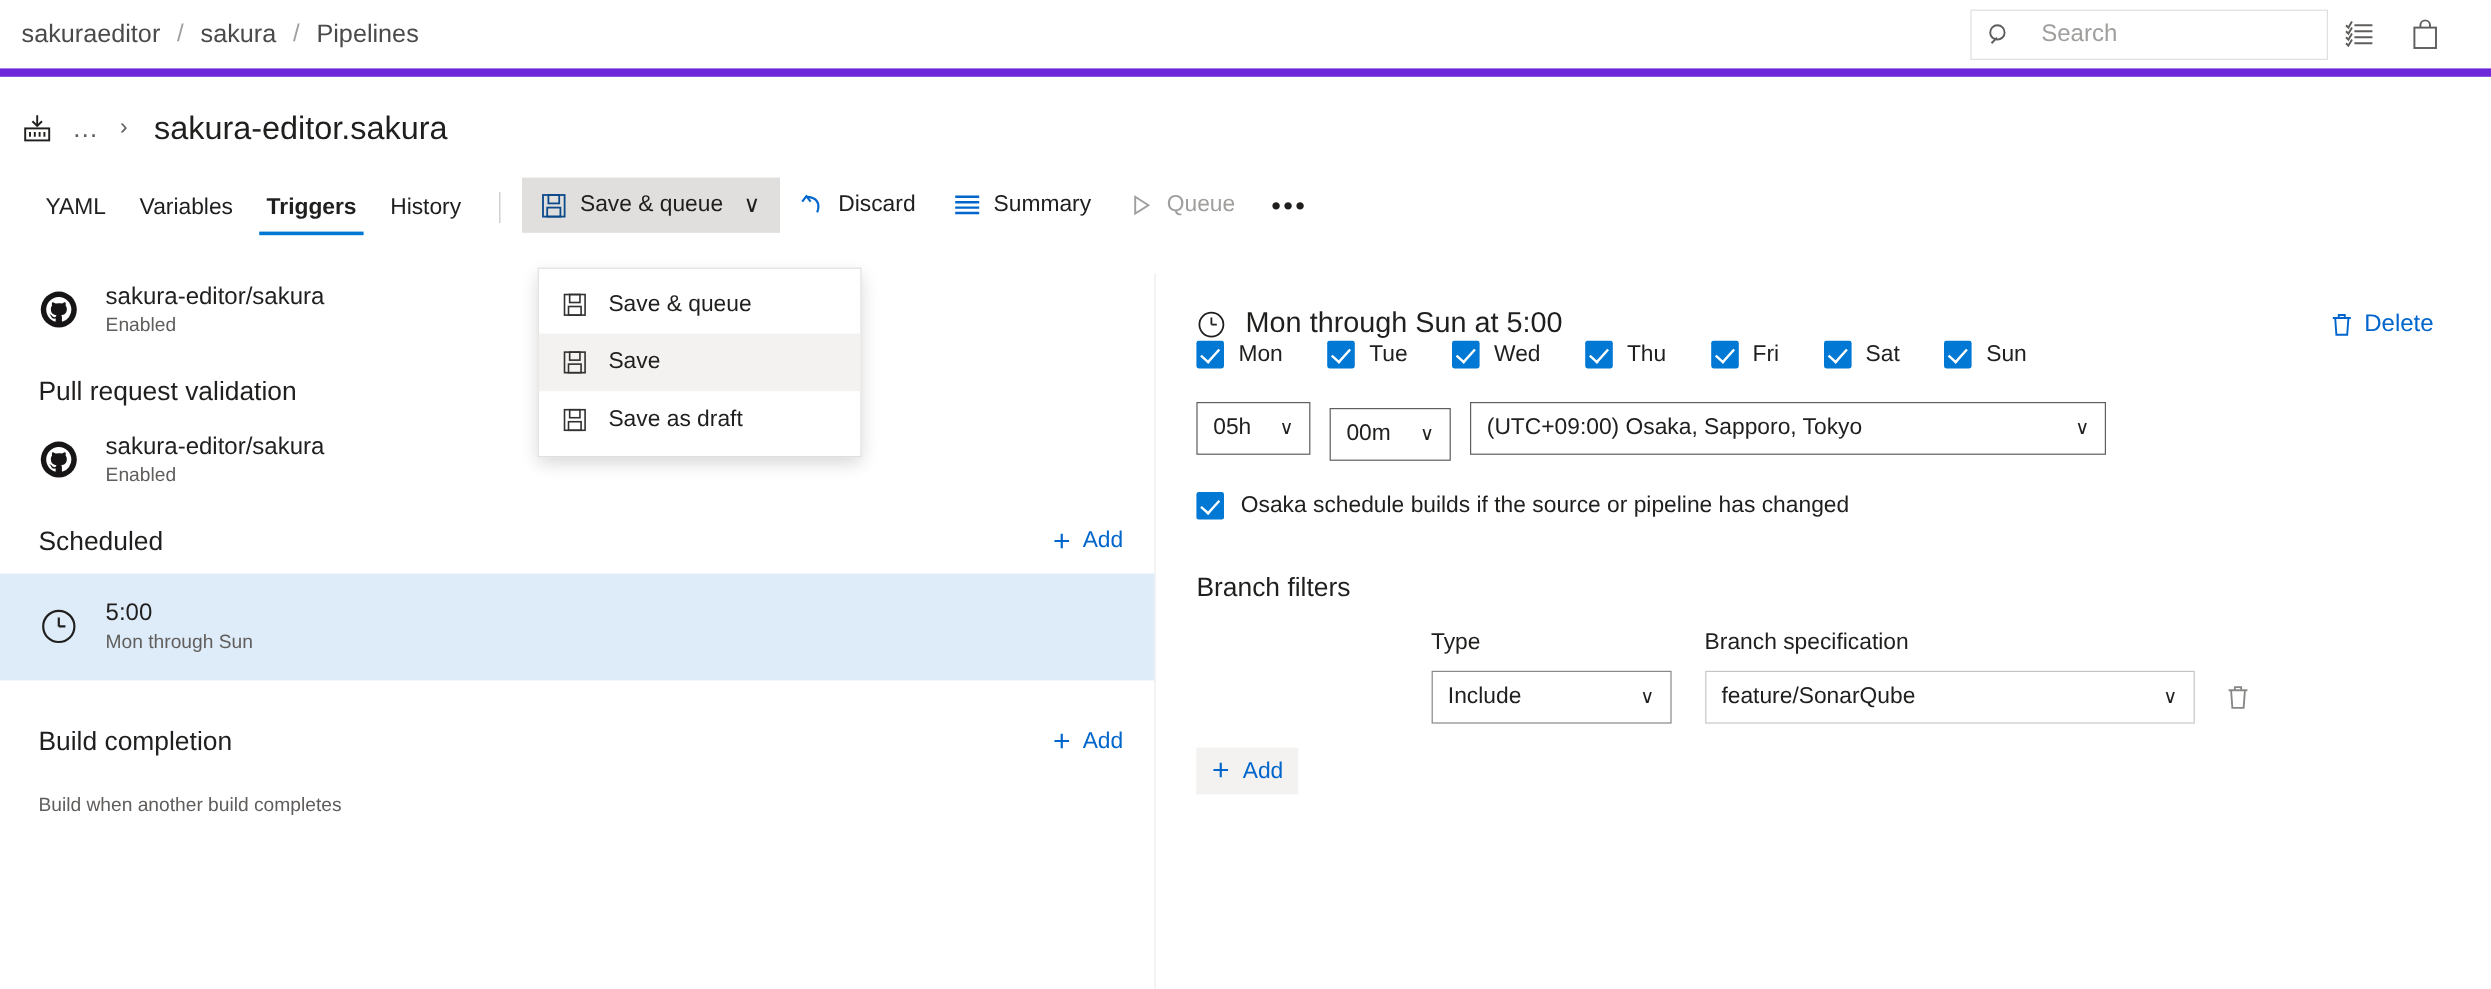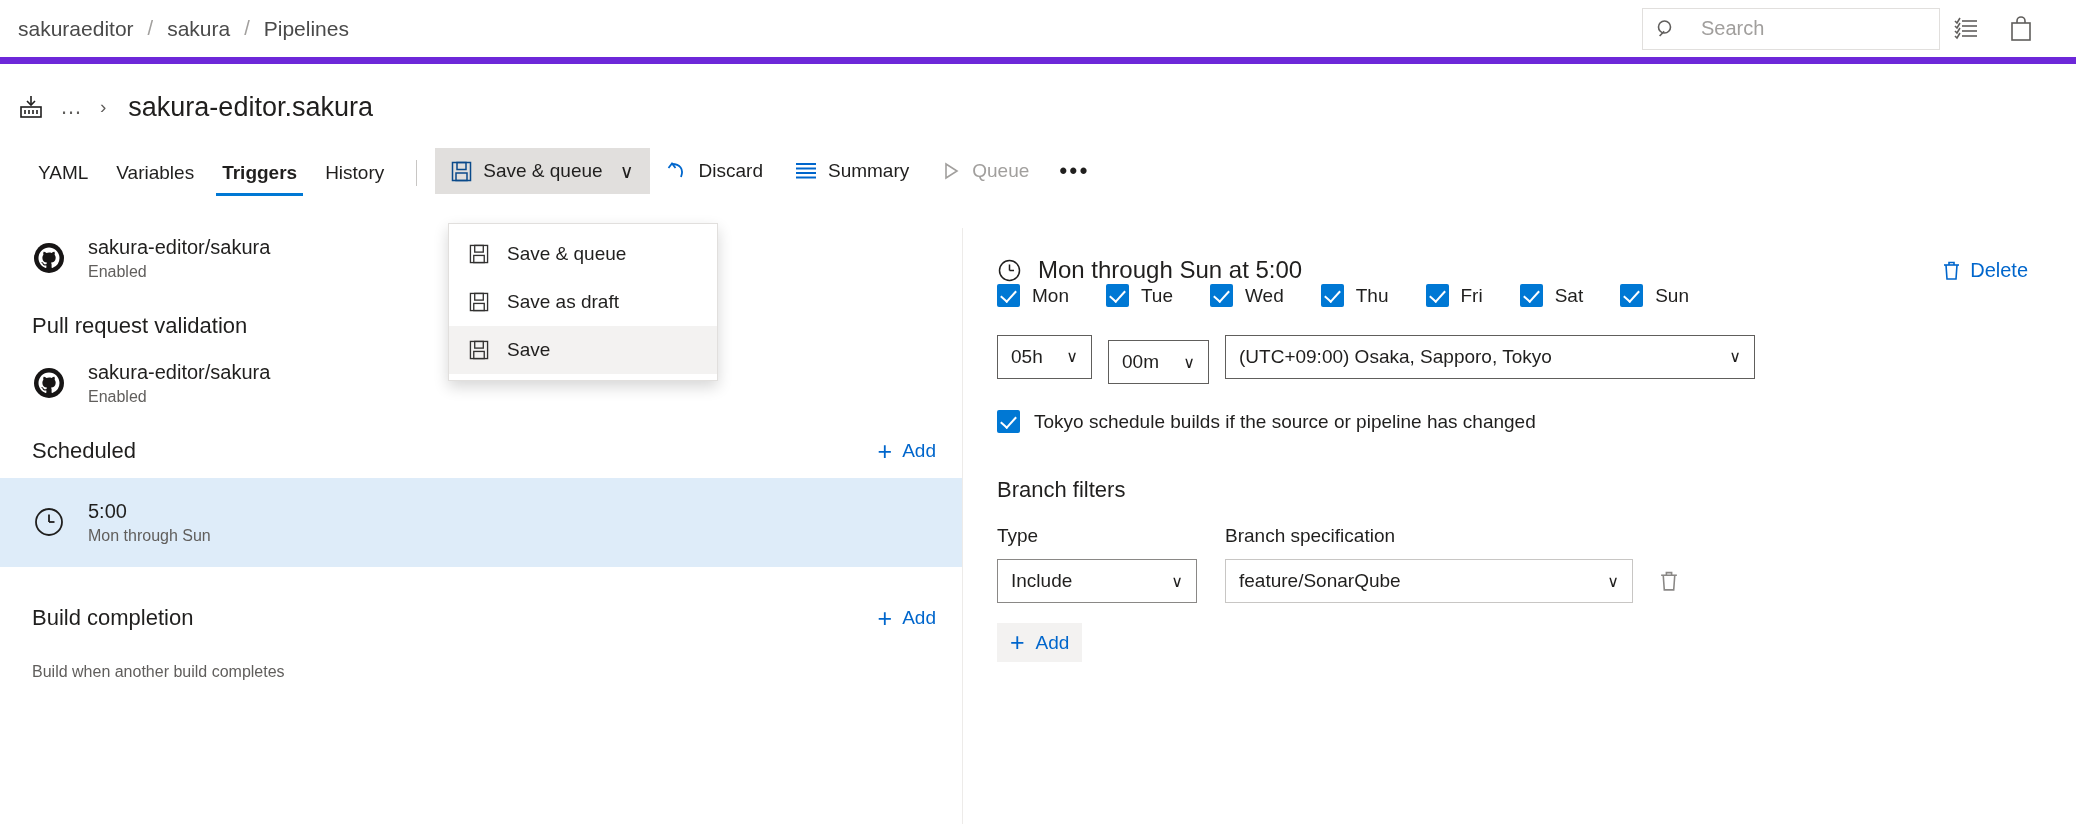--- a/index.html
+++ b/index.html
@@ -128,21 +128,21 @@
   .sel-hour { width: 95px; }
   .sel-min { width: 101px; margin-top: 11px; }
   .sel-tz { width: 530px; }
   .sel-type { width: 200px; border-color: #8a8886; }
   .sel-branch { width: 408px; border-color: #c8c6c4; }
 
   .only-row { display: flex; align-items: center; gap: 14px; margin-top: 26px; }
   .only-row span { font-size: 19px; color: #201f1e; }
 
   .bf-title { font-size: 22px; color: #201f1e; margin-top: 44px; }
-  .bf-cols { display: flex; gap: 0; margin-top: 22px; }
+  .bf-cols { display: flex; gap: 0; margin-top: 22px; justify-content: center; }
   .bf-col-type { width: 200px; margin-right: 28px; }
   .bf-col-branch { width: 408px; margin-right: 20px; }
   .bf-head { font-size: 19px; color: #201f1e; margin-bottom: 12px; }
   .trash-btn { display: flex; align-items: center; height: 44px; padding: 0 6px; }
   .bf-add { display: inline-flex; align-items: center; gap: 11px; color: #0066cc; font-size: 19px;
             background: #f3f2f1; padding: 7px 13px; margin-top: 20px; }
   .bf-add .plus { font-size: 25px; line-height: 1; font-weight: 300; }
 
   svg { display: block; }
 </style>
@@ -272,39 +272,39 @@
     <div class="menu-item">
       <span>
         <svg width="20" height="20" viewBox="0 0 21 21">
           <rect x="1.5" y="1.5" width="18" height="18" fill="none" stroke="#323130" stroke-width="1.4"></rect>
           <rect x="6" y="1.5" width="9" height="7" fill="none" stroke="#323130" stroke-width="1.4"></rect>
           <rect x="5" y="12" width="11" height="7.5" fill="none" stroke="#323130" stroke-width="1.4"></rect>
         </svg>
       </span>
       <span>Save &amp; queue</span>
     </div>
+    <div class="menu-item hover">
+      <span>
+        <svg width="20" height="20" viewBox="0 0 21 21">
+          <rect x="1.5" y="1.5" width="18" height="18" fill="none" stroke="#323130" stroke-width="1.4"></rect>
+          <rect x="6" y="1.5" width="9" height="7" fill="none" stroke="#323130" stroke-width="1.4"></rect>
+          <rect x="5" y="12" width="11" height="7.5" fill="none" stroke="#323130" stroke-width="1.4"></rect>
+        </svg>
+      </span>
+      <span>Save</span>
+    </div>
     <div class="menu-item">
       <span>
         <svg width="20" height="20" viewBox="0 0 21 21">
           <rect x="1.5" y="1.5" width="18" height="18" fill="none" stroke="#323130" stroke-width="1.4"></rect>
           <rect x="6" y="1.5" width="9" height="7" fill="none" stroke="#323130" stroke-width="1.4"></rect>
           <rect x="5" y="12" width="11" height="7.5" fill="none" stroke="#323130" stroke-width="1.4"></rect>
         </svg>
       </span>
       <span>Save as draft</span>
-    </div>
-    <div class="menu-item hover">
-      <span>
-        <svg width="20" height="20" viewBox="0 0 21 21">
-          <rect x="1.5" y="1.5" width="18" height="18" fill="none" stroke="#323130" stroke-width="1.4"></rect>
-          <rect x="6" y="1.5" width="9" height="7" fill="none" stroke="#323130" stroke-width="1.4"></rect>
-          <rect x="5" y="12" width="11" height="7.5" fill="none" stroke="#323130" stroke-width="1.4"></rect>
-        </svg>
-      </span>
-      <span>Save</span>
     </div>
   </div>
 
   <div class="body">
 
     <div class="left-pane">
 
       <div class="trigger-row">
         <span>
           <svg width="34" height="34" viewBox="0 0 34 34">
@@ -446,21 +446,21 @@
           <span class="chv">∨</span>
         </div>
         <div class="select sel-tz">
           <span>(UTC+09:00) Osaka, Sapporo, Tokyo</span>
           <span class="chv">∨</span>
         </div>
       </div>
 
       <label class="only-row">
         <span class="cb"></span>
-        <span>Tokyo schedule builds if the source or pipeline has changed</span>
+        <span>Osaka schedule builds if the source or pipeline has changed</span>
       </label>
 
       <div class="bf-title">Branch filters</div>
 
       <div class="bf-cols">
         <div class="bf-col-type">
           <div class="bf-head">Type</div>
           <div class="select sel-type">
             <span>Include</span>
             <span class="chv">∨</span>

